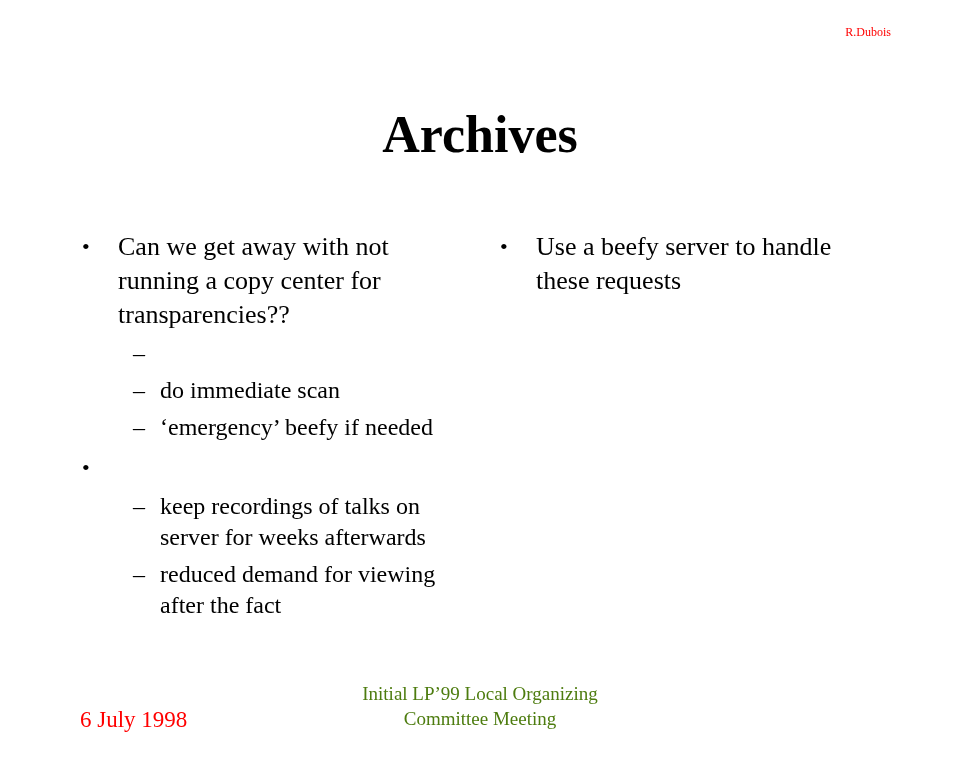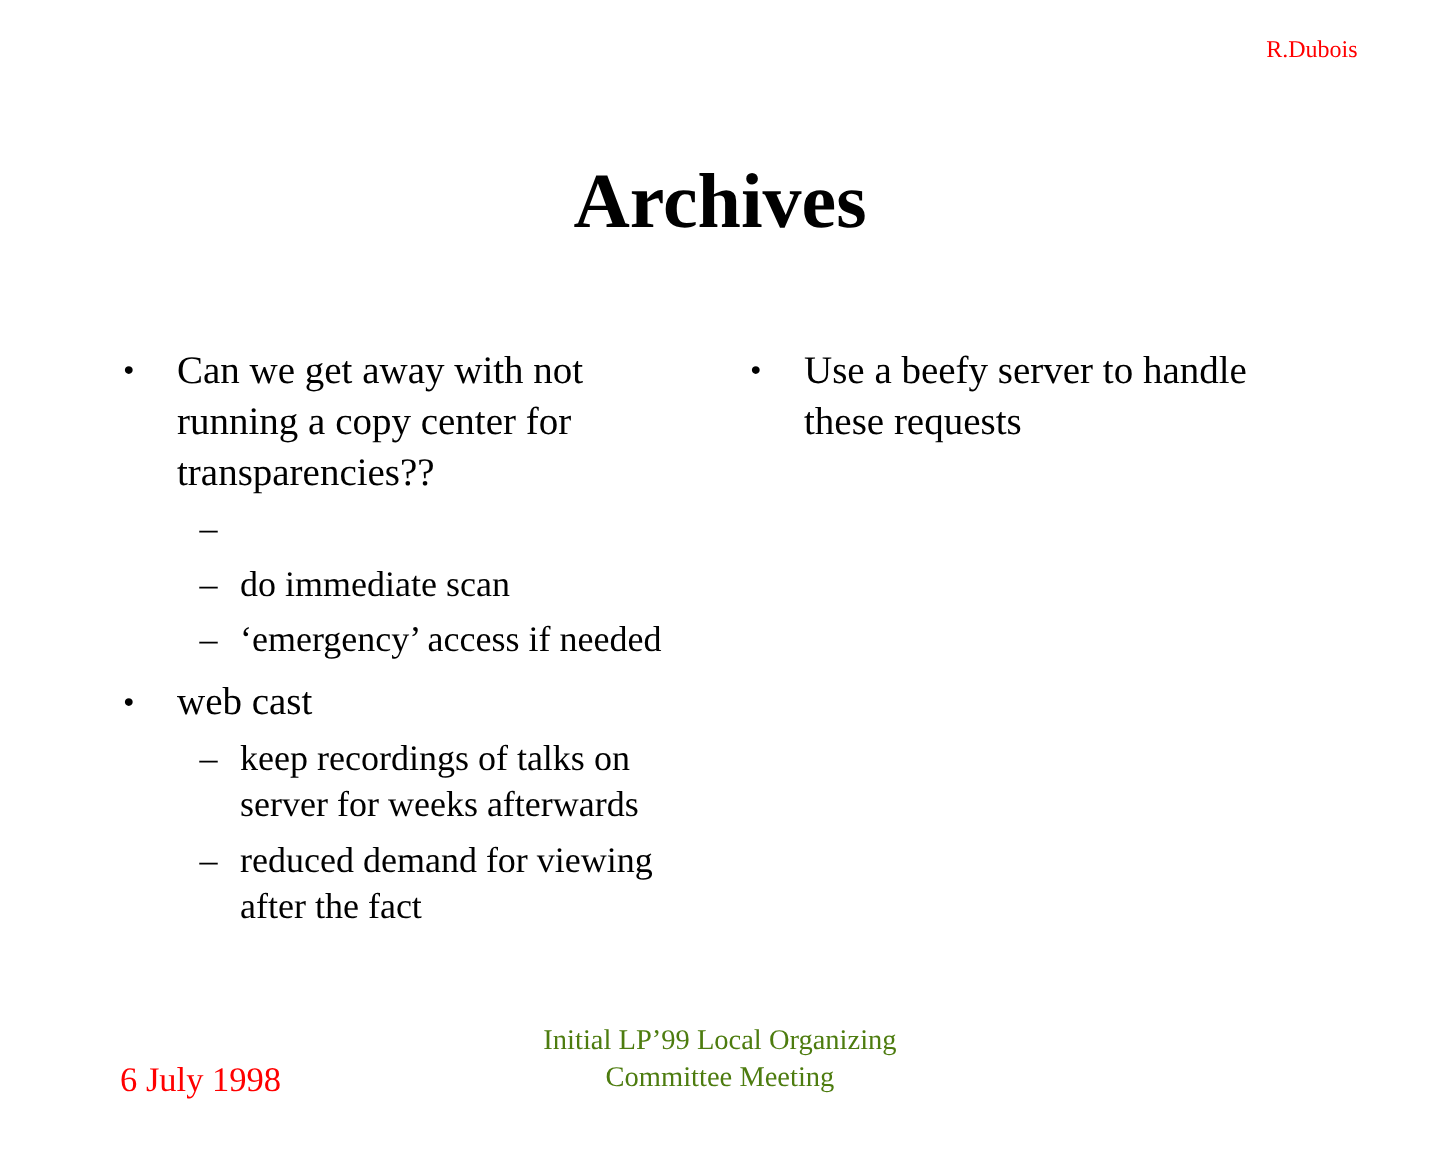--- a/index.html
+++ b/index.html
@@ -12,22 +12,22 @@
   }
   .slide {
     position: relative;
     width: 960px;
     height: 768px;
     background: #ffffff;
   }
   .author {
     position: absolute;
     top: 25px;
-    right: 55px;
-    font-size: 16px;
+    right: 69px;
+    font-size: 12px;
     color: #ff0000;
     white-space: nowrap;
   }
   .title {
     position: absolute;
     top: 104px;
     left: 0;
     width: 960px;
     text-align: center;
     font-size: 52px;
@@ -99,26 +99,25 @@
         <span class="marker">–</span>
       </div>
 
       <div class="li l2">
         <span class="marker">–</span>
         <span class="txt">do immediate scan</span>
       </div>
 
       <div class="li l2">
         <span class="marker">–</span>
-        <span class="txt">‘emergency’ access if needed</span>
+        <span class="txt">‘emergency’ beefy if needed</span>
       </div>
 
       <div class="li l1">
         <span class="marker">•</span>
-        <span class="txt">web cast</span>
       </div>
 
       <div class="li l2">
         <span class="marker">–</span>
         <span class="txt">keep recordings of talks on server for weeks afterwards</span>
       </div>
 
       <div class="li l2">
         <span class="marker">–</span>
         <span class="txt">reduced demand for viewing after the fact</span>

